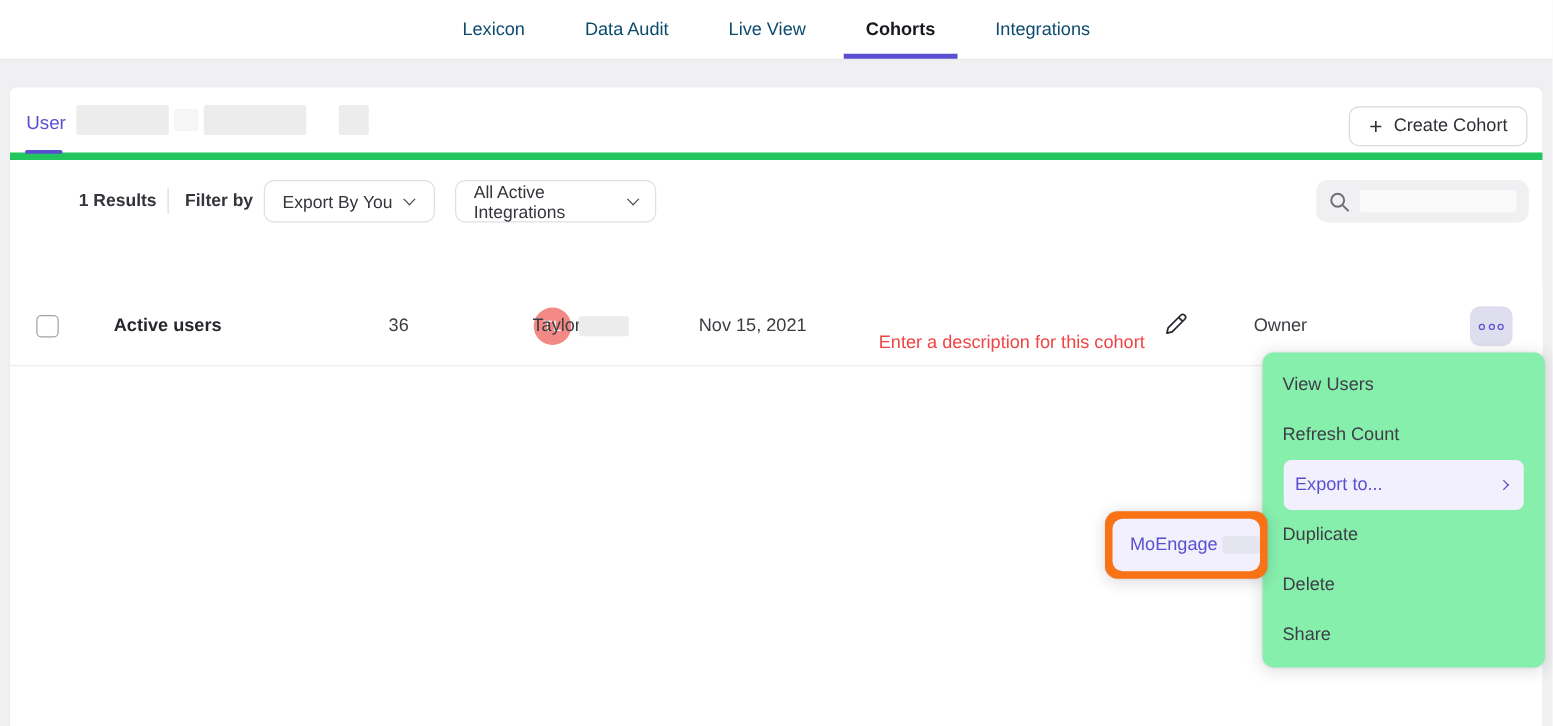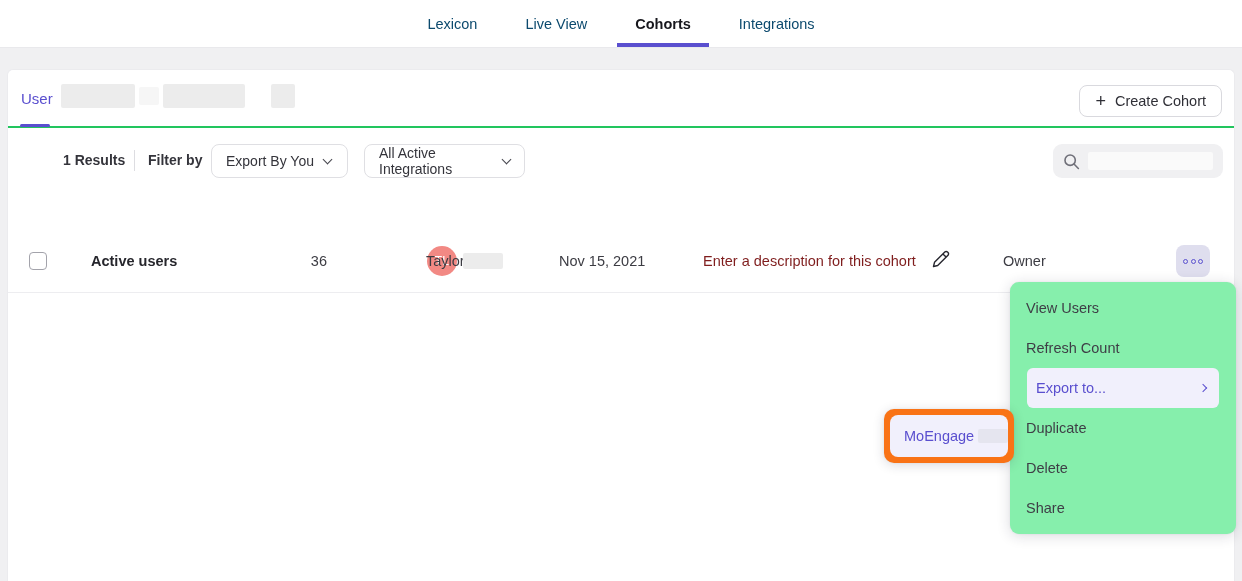--- a/index.html
+++ b/index.html
@@ -29,21 +29,21 @@
   }
 
   
   .panel {
     position: absolute; left: 7px; top: 69px; width: 1228px; height: 512px;
     background: #fff; border: 1px solid #ebebee; border-bottom: none;
     border-radius: 6px 6px 0 0;
   }
 
   
-  .panel-tabs { position: absolute; left: 0; top: 0; width: 100%; height: 58px; border-bottom: 2px solid #22c55e; }
+  .panel-tabs { position: absolute; left: 0; top: 0; width: 100%; height: 58px; border-bottom: 6px solid #22c55e; }
   .user-tab { position: absolute; left: 13px; top: 20px; font-size: 15px; font-weight: 500; color: #5a4fcf; cursor: pointer; }
   .user-tab-underline { position: absolute; left: 12px; bottom: -1px; width: 30px; height: 3px; background: #5a4fcf; border-radius: 2px; }
   .redact { position: absolute; background: #ececec; border-radius: 2px; }
   .redact.light { background: #f6f6f6; }
 
   .create-btn {
     position: absolute; right: 12px; top: 15px; height: 32px; padding: 0 15px;
     background: #fff; border: 1px solid #d9d9de; border-radius: 8px;
     display: flex; align-items: center; gap: 9px;
     font-size: 14.5px; color: #2f2f36; cursor: pointer;
@@ -98,21 +98,21 @@
   .sort-down { transform: rotate(45deg); }
 
   .cohort-name { font-weight: 600; color: #26262c; }
   .avatar {
     position: absolute; left: 380px; top: 17px; width: 30px; height: 30px; border-radius: 50%;
     background: #f28984; color: #fff; font-size: 12px; font-weight: 400;
     display: flex; align-items: center; justify-content: center; letter-spacing: .3px; margin-left: 39px;
   }
   .created-name { left: 418px; }
   .name-redact { position: absolute; left: 455px; top: 24px; width: 40px; height: 16px; background: #ececec; border-radius: 2px; }
-  .desc-placeholder { color: #7f1d1d; cursor: text; }
+  .desc-placeholder { color: #ef4444; cursor: text; margin-top: 13px; }
   .pencil-btn { position: absolute; left: 922px; top: 20px; cursor: pointer; background: none; border: none; }
   .more-btn {
     position: absolute; left: 1168px; top: 16px; width: 34px; height: 32px;
     background: #dfdeee; border: none; border-radius: 8px; cursor: pointer;
     display: flex; align-items: center; justify-content: center; gap: 2.5px;
   }
   .dot { width: 5px; height: 5px; border: 1.6px solid #5a51cf; border-radius: 50%; background: transparent; }
 
   
   .context-menu {
@@ -146,20 +146,21 @@
     display: flex; align-items: center; padding-left: 14px;
     font-size: 14.5px; color: #5a4fcf; cursor: pointer;
   }
   .submenu-redact { width: 36px; height: 14px; background: #e5e5ef; border-radius: 2px; margin-left: 4px; }
 </style>
 </head>
 <body>
 
 <nav class="topnav">
   <div class="nav-tab">Lexicon</div>
+  <div class="nav-tab">Data Audit</div>
   <div class="nav-tab">Live View</div>
   <div class="nav-tab active">Cohorts</div>
   <div class="nav-tab">Integrations</div>
 </nav>
 
 <main class="panel">
 
   <div class="panel-tabs">
     <div class="user-tab">User</div>
     <div class="user-tab-underline"></div>

